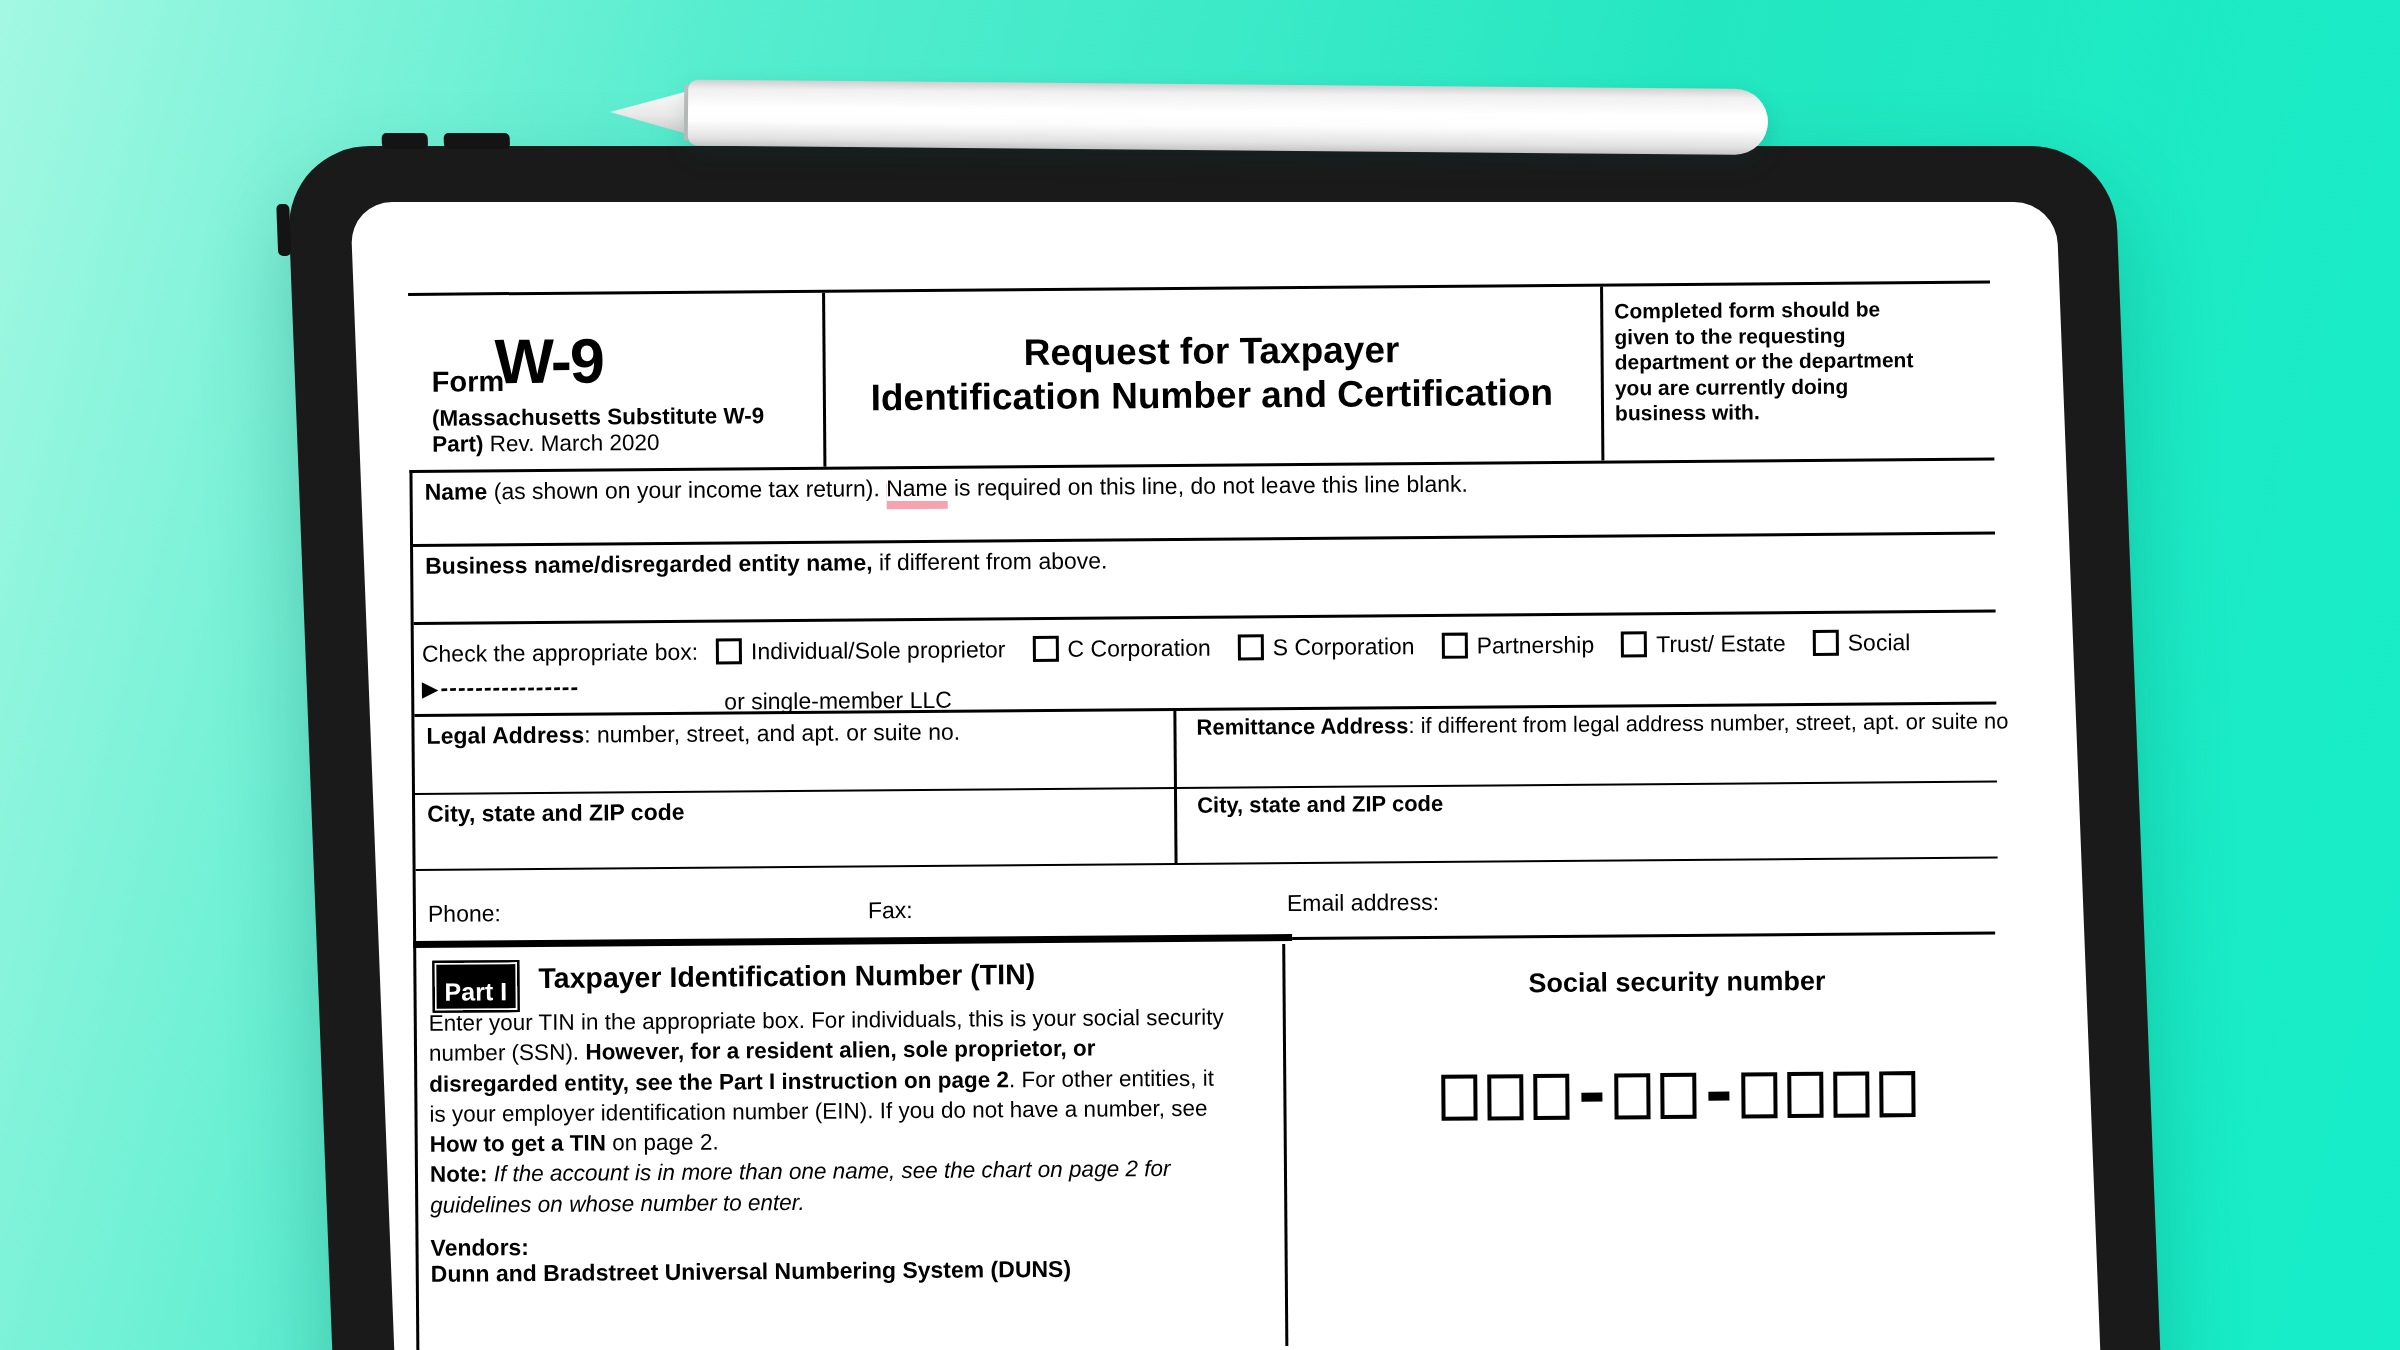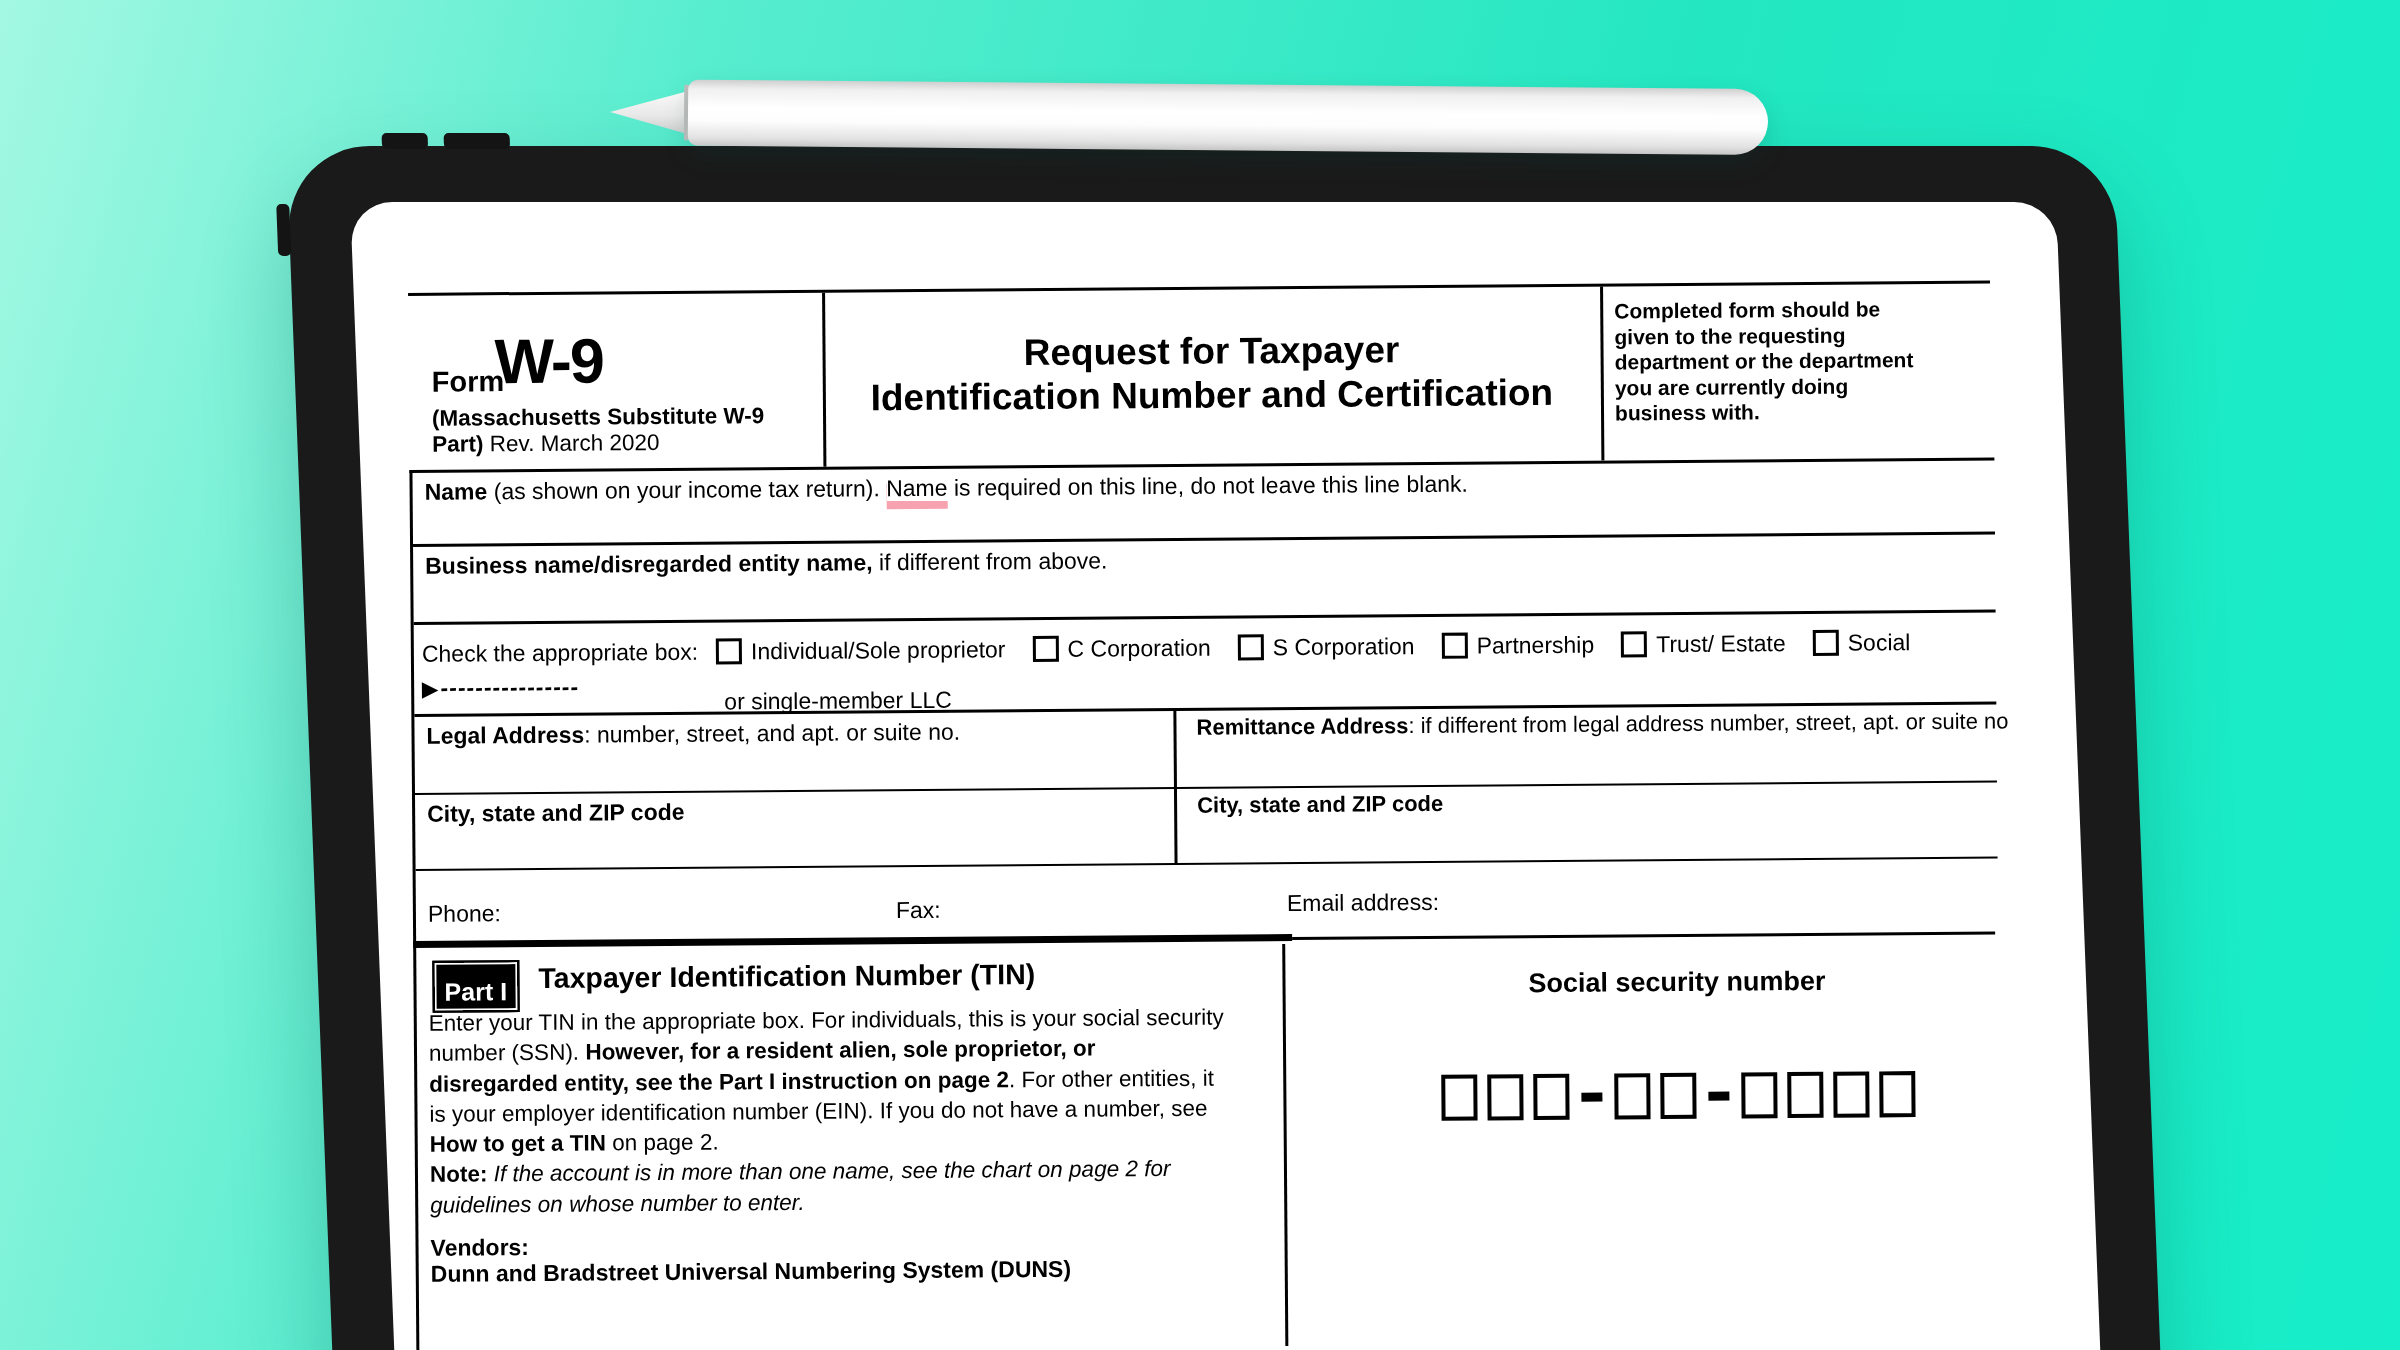--- a/index.html
+++ b/index.html
@@ -62,21 +62,21 @@
   .entity-line1{position:absolute;left:8px;top:16px;white-space:nowrap;display:flex;align-items:center;}
   .entity-label{margin-right:18px;}
   .opt{display:inline-flex;align-items:center;margin-right:27px;}
   .cb{width:20px;height:20px;border:3px solid #000;display:inline-block;margin-right:9px;}
   .entity-line2{position:absolute;left:8px;top:50px;font-weight:700;letter-spacing:1px;}
   .arrow{font-size:20px;margin-right:2px;}
   .llc-note{position:absolute;left:310px;top:66px;z-index:2;}
   .addr-divider{position:absolute;left:759px;top:244px;width:3px;height:154px;background:#000;z-index:1;}
   .cell-right{position:absolute;left:772px;top:0;right:0;padding:4px 0 0 10px;white-space:nowrap;font-size:22px;}
   .r-contact .lbl{padding-top:30px;}
-  .fax{position:absolute;left:452px;top:30px;margin-left:28px;}
+  .fax{position:absolute;left:452px;top:30px;}
   .email{position:absolute;left:871px;top:26px;}
   .thick-left{left:10px;top:655px;width:879px;height:7px;}
   .thin-right{left:889px;top:658px;width:703px;height:3px;}
   
   .p1-divider{position:absolute;left:866px;top:0;bottom:0;width:3px;background:#000;}
   .badge{position:absolute;left:16px;top:10px;background:#000;color:#fff;font-weight:700;font-size:25px;
     padding:15px 10px 4px 10px;box-shadow:inset 0 0 0 2px #fff;border:2px solid #000;}
   .p1-heading{position:absolute;left:122px;top:12px;font-weight:700;font-size:28.5px;white-space:nowrap;}
   .tin{position:absolute;left:12px;top:58px;font-size:22.5px;line-height:30.3px;}
   .tin .ln{white-space:nowrap;}

